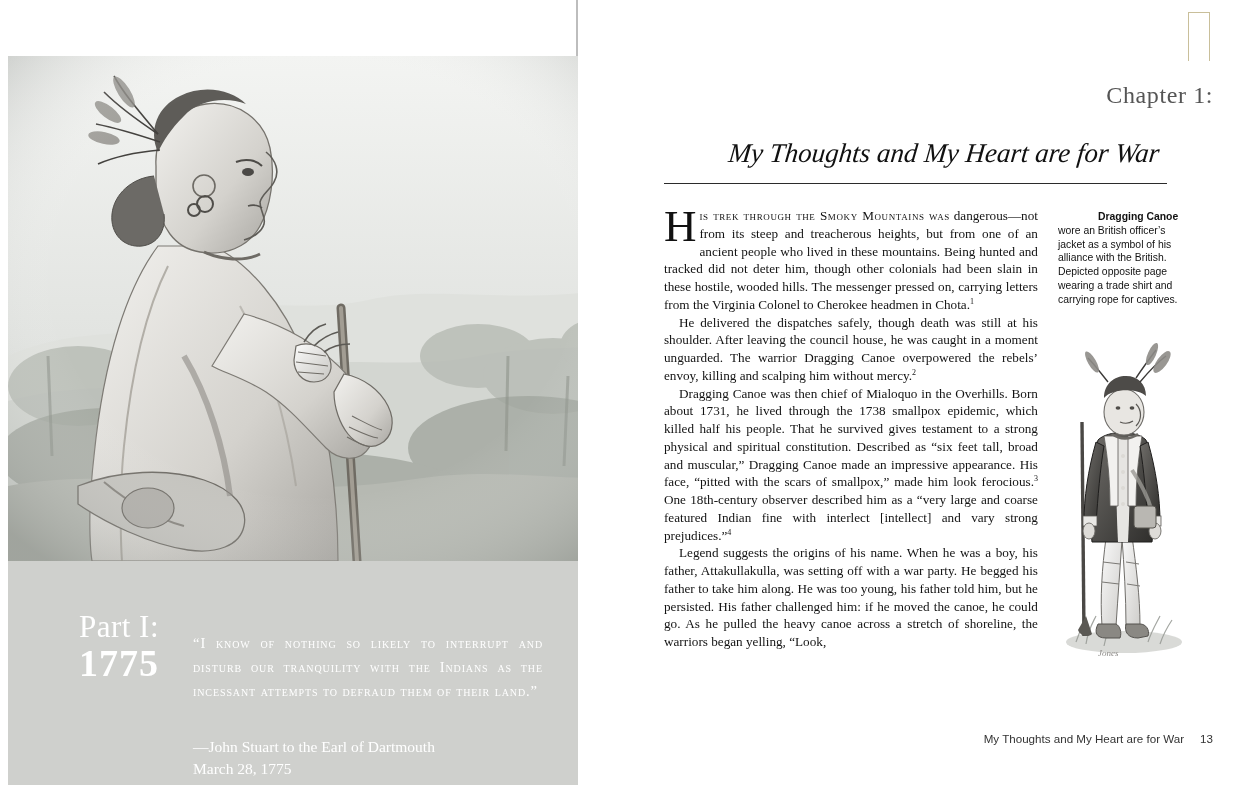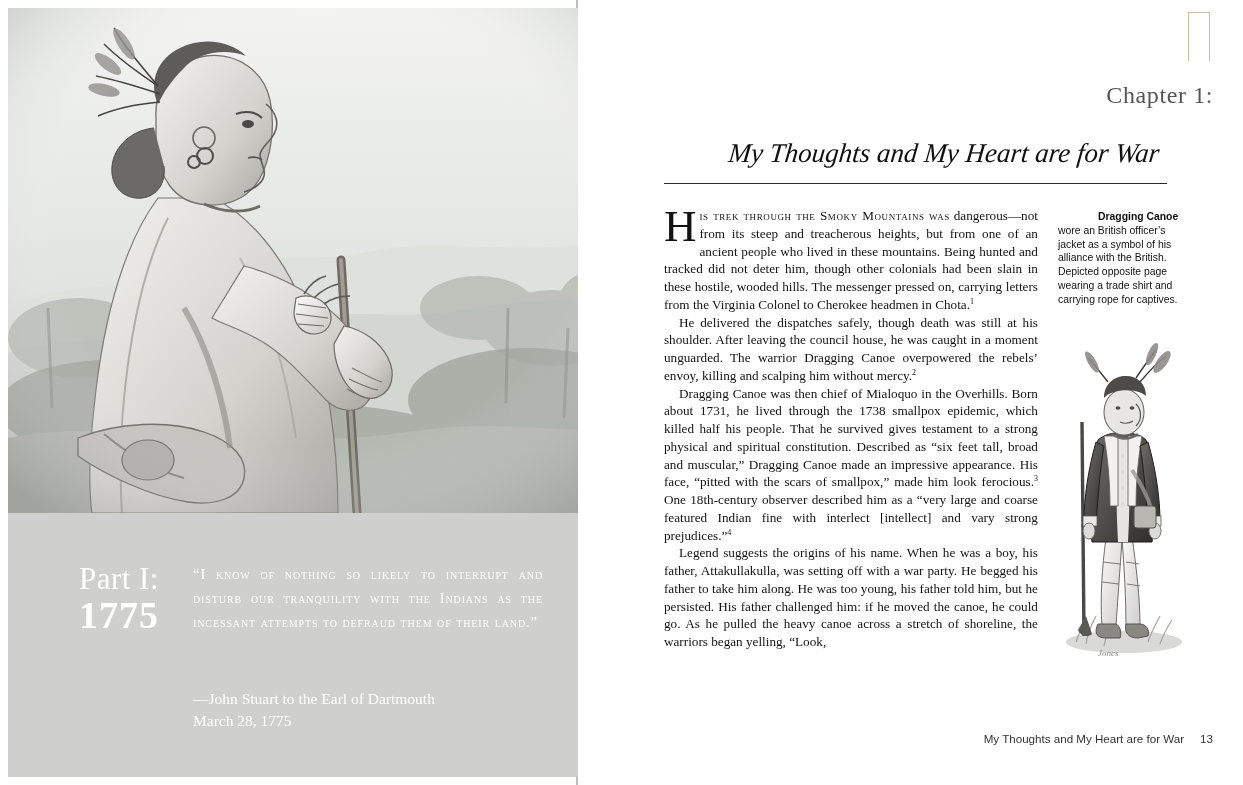--- a/index.html
+++ b/index.html
@@ -21,20 +21,21 @@
     display: flex;
   }
 
   
   .page-left {
     position: relative;
     width: 622px;
     height: 651px;
     background: #ffffff;
     box-sizing: border-box;
+    margin-top: 48px;
   }
   .illustration {
     position: absolute;
     left: 8px;
     top: 8px;
     width: 614px;
     height: 505px;
     overflow: hidden;
     background: #d9dbd8;
   }
@@ -67,21 +68,21 @@
   .part-label .part-line2 {
     display: block;
     font-size: 38px;
     letter-spacing: 1px;
     color: #ffffff;
     font-weight: bold;
   }
   .quote {
     position: absolute;
     left: 185px;
-    top: 50px;
+    top: 71px;
     width: 350px;
     font-size: 14.6px;
     line-height: 1.63;
     letter-spacing: 0.9px;
     text-align: justify;
     color: #ffffff;
     font-variant: small-caps;
   }
   .quote-attr {
     position: absolute;

